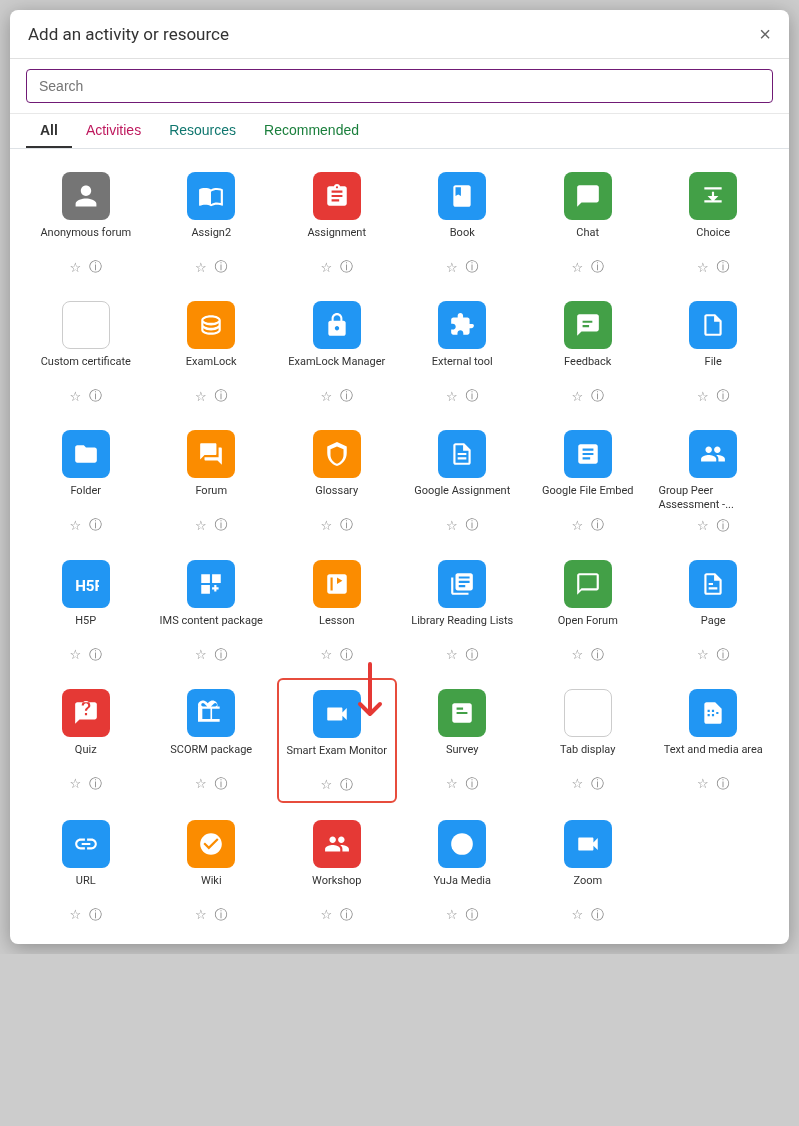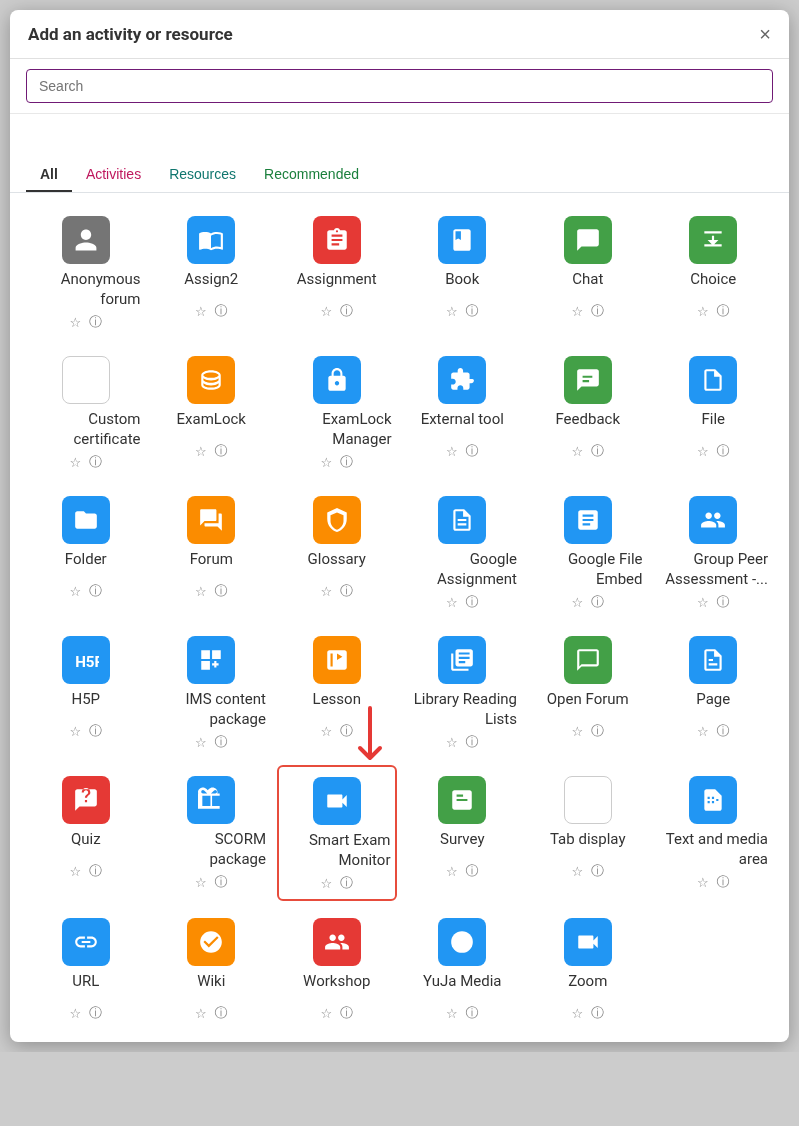--- a/index.html
+++ b/index.html
@@ -20,21 +20,21 @@
     }
     .modal-header {
       display: flex;
       align-items: center;
       justify-content: space-between;
       padding: 14px 18px;
       border-bottom: 1px solid #e0e0e0;
     }
     .modal-title {
       font-size: 17px;
-      font-weight: 700;
+      font-weight: 400;
       color: #333;
     }
     .close-btn {
       background: none;
       border: none;
       font-size: 20px;
       cursor: pointer;
       color: #666;
       line-height: 1;
     }
@@ -48,21 +48,20 @@
       border: 1px solid #701a75;
       border-radius: 4px;
       font-size: 14px;
       color: #555;
     }
     .tabs {
       display: flex;
       gap: 0;
       padding: 0 16px;
       border-bottom: 1px solid #dee2e6;
-      margin-top: 44px;
     }
     .tab {
       padding: 8px 14px;
       font-size: 14px;
       cursor: pointer;
       border-bottom: 2px solid transparent;
       color: #1a7f3c;
       background: none;
       border-top: none;
       border-left: none;
@@ -105,22 +104,22 @@
       justify-content: center;
       margin-bottom: 6px;
       flex-shrink: 0;
     }
     .icon-box svg {
       width: 26px;
       height: 26px;
       fill: white;
     }
     .item-label {
-      font-size: 15px;
-      text-align: right;
+      font-size: 11px;
+      text-align: left;
       color: #333;
       line-height: 1.3;
       min-height: 28px;
     }
     .item-actions {
       display: flex;
       gap: 4px;
       margin-top: 3px;
     }
     .star-btn, .info-btn {

